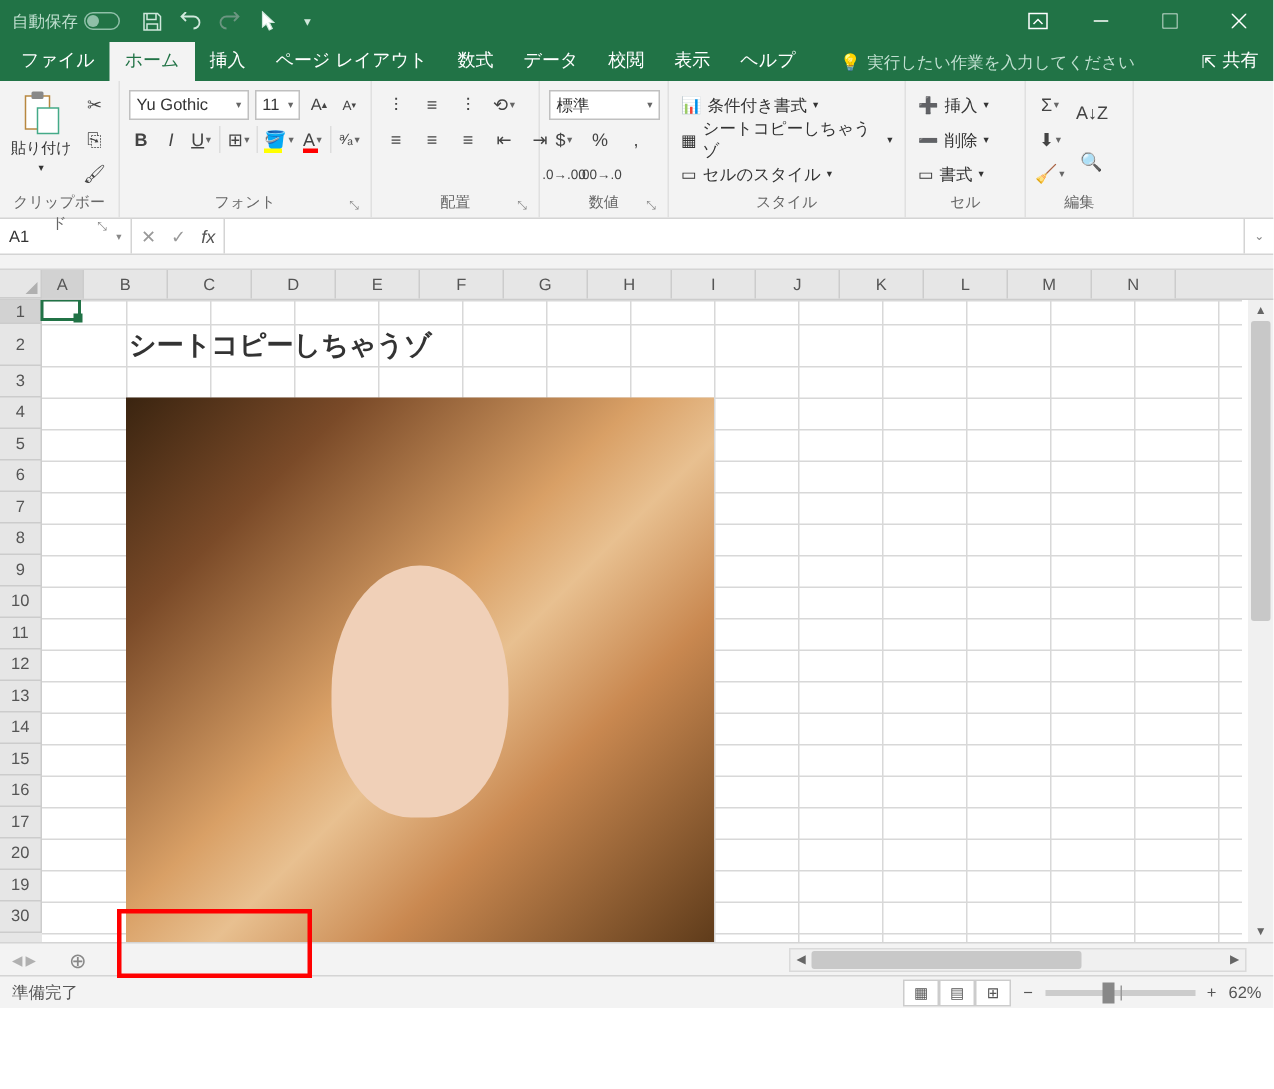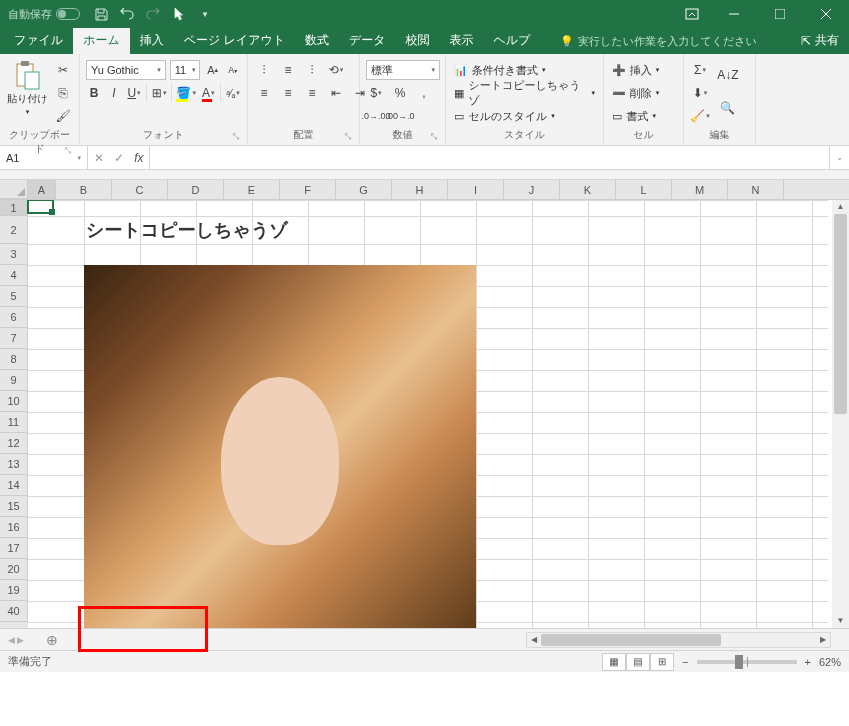--- a/index.html
+++ b/index.html
@@ -389,21 +389,21 @@
       <div class="rh">10</div>
       <div class="rh">11</div>
       <div class="rh">12</div>
       <div class="rh">13</div>
       <div class="rh">14</div>
       <div class="rh">15</div>
       <div class="rh">16</div>
       <div class="rh">17</div>
       <div class="rh">20</div>
       <div class="rh">19</div>
-      <div class="rh">40</div>
+      <div class="rh">30</div>
     </div>
     <div class="cells" id="cells">
         <div class="gridlines-v" style="left: 56px; top: 0px; width: 1px; height: 430px;"></div>
         <div class="gridlines-v" style="left: 112px; top: 0px; width: 1px; height: 430px;"></div>
         <div class="gridlines-v" style="left: 168px; top: 0px; width: 1px; height: 430px;"></div>
         <div class="gridlines-v" style="left: 224px; top: 0px; width: 1px; height: 430px;"></div>
         <div class="gridlines-v" style="left: 280px; top: 0px; width: 1px; height: 430px;"></div>
         <div class="gridlines-v" style="left: 336px; top: 0px; width: 1px; height: 430px;"></div>
         <div class="gridlines-v" style="left: 392px; top: 0px; width: 1px; height: 430px;"></div>
         <div class="gridlines-v" style="left: 448px; top: 0px; width: 1px; height: 430px;"></div>

